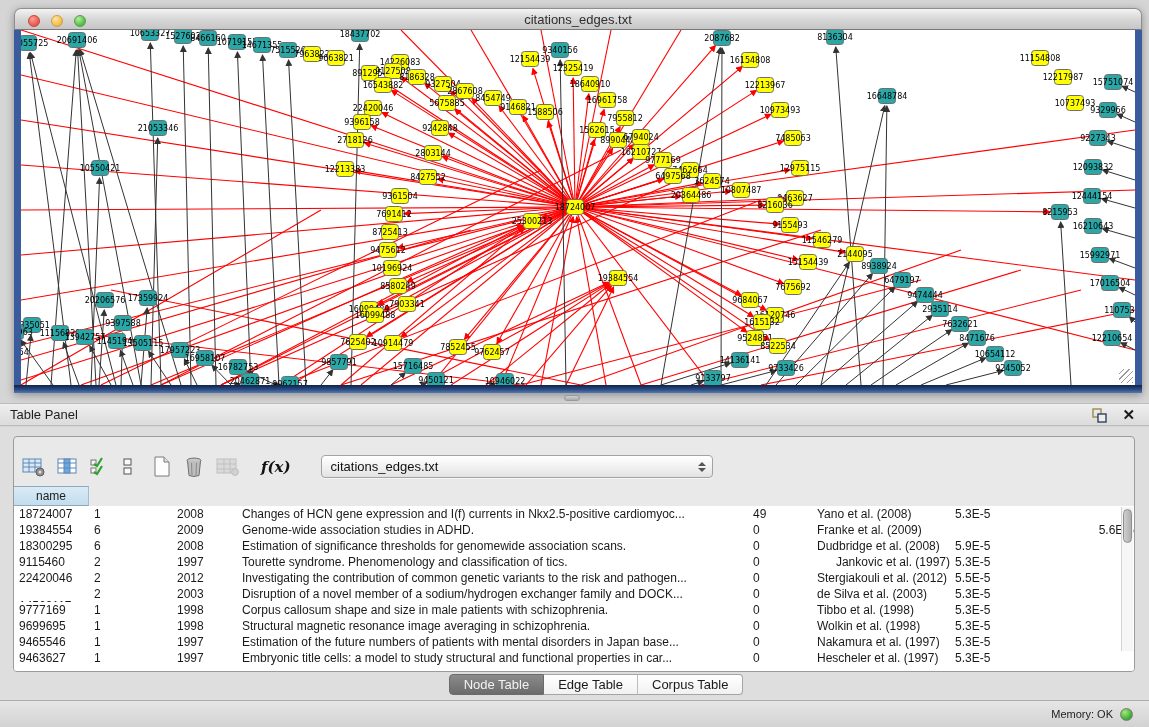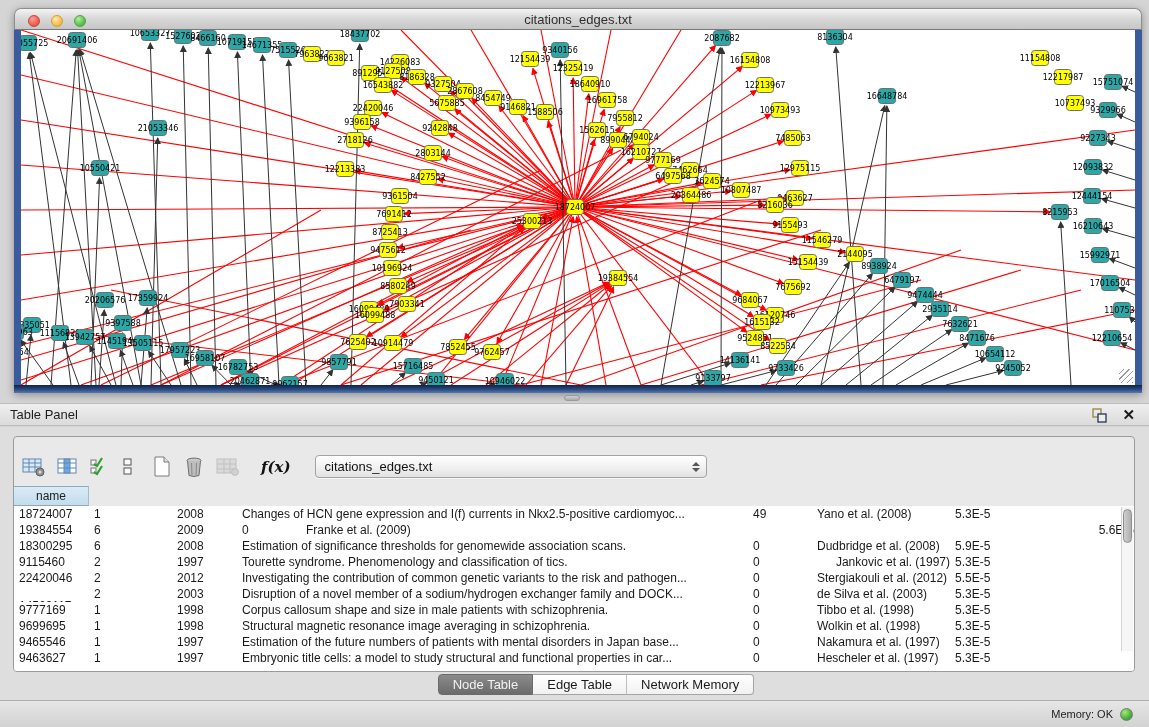--- a/index.html
+++ b/index.html
@@ -36,21 +36,21 @@
     background:linear-gradient(#EFEFEF,#DBDBDB);border-top:1px solid #BDBDBD;border-bottom:1px solid #BDBDBD;text-align:right;}
   .tp-title{position:absolute;left:10px;top:0;line-height:22px;font-size:13px;color:#1F1F1F;}
   .float-icon{position:absolute;right:42px;top:4px;width:15px;height:15px;cursor:pointer;}
   .close-icon{position:absolute;right:14px;top:2px;font-size:15px;font-weight:bold;color:#1A1A1A;cursor:pointer;}
   .tp-body{position:absolute;left:0;top:427px;width:1149px;height:273px;background:#DEDEDE;}
 
   .tp-container{position:absolute;left:13px;top:9px;width:1122px;height:236px;
     background:#E9E9E9;border:1px solid #9B9B9B;border-radius:4px;overflow:hidden;}
   .tp-toolbar{position:relative;height:49px;padding:10px 0 0 8px;display:flex;align-items:center;}
   .tbtn{height:26px;display:flex;align-items:center;justify-content:center;margin-right:11px;cursor:pointer;}
-  .fx-label{font-family:"DejaVu Serif",serif;font-style:italic;font-weight:bold;font-size:15px;color:#111;margin:0 24px 0 10px;}
+  .fx-label{font-family:"DejaVu Serif",serif;font-style:italic;font-weight:bold;font-size:15px;color:#111;margin:0 30px 0 10px;}
   .combo{width:392px;height:23px;border:1px solid #A3A3A3;border-radius:4px;
     background:linear-gradient(#FFFFFF,#EFEFEF 60%,#E2E2E2);display:flex;align-items:center;
     font-size:13px;color:#111;padding-left:9px;position:relative;box-shadow:0 1px 0 rgba(255,255,255,.6);}
   .combo .stepper{position:absolute;right:6px;top:0;bottom:0;display:flex;flex-direction:column;justify-content:center;gap:2px;}
   .combo .stepper i{display:block;width:0;height:0;border-left:4px solid transparent;border-right:4px solid transparent;}
   .combo .stepper i.up{border-bottom:4px solid #555;}
   .combo .stepper i.dn{border-top:4px solid #555;}
 
   .tbl{position:absolute;left:0;top:49px;right:0;bottom:0;}
   .tbl-head{display:flex;height:20px;flex-direction:column;}
@@ -894,20 +894,21 @@
             <div class="td" style="width: 65px; flex: 0 0 auto;">2008</div>
             <div class="td" style="width: 511px; flex: 0 0 auto;">Changes of HCN gene expression and I(f) currents in Nkx2.5-positive cardiomyoc...</div>
             <div class="td" style="width: 64px; flex: 0 0 auto;">49</div>
             <div class="td" style="width: 138px; flex: 0 0 auto;">Yano et al. (2008)</div>
             <div class="td" style="width: auto; flex: 1 1 0%;">5.3E-5</div>
           </div>
           <div class="tr">
             <div class="td" style="width: 75px; flex: 0 0 auto;">19384554</div>
             <div class="td" style="width: 83px; flex: 0 0 auto;">6</div>
             <div class="td" style="width: 65px; flex: 0 0 auto;">2009</div>
+            <div class="td" style="width: 511px; flex: 0 0 auto;">Genome-wide association studies in ADHD.</div>
             <div class="td" style="width: 64px; flex: 0 0 auto;">0</div>
             <div class="td" style="width: 138px; flex: 0 0 auto;">Franke et al. (2009)</div>
             <div class="td" style="width: auto; flex: 1 1 0%; text-align: right;">5.6E-5</div>
           </div>
           <div class="tr">
             <div class="td" style="width: 75px; flex: 0 0 auto;">18300295</div>
             <div class="td" style="width: 83px; flex: 0 0 auto;">6</div>
             <div class="td" style="width: 65px; flex: 0 0 auto;">2008</div>
             <div class="td" style="width: 511px; flex: 0 0 auto;">Estimation of significance thresholds for genomewide association scans.</div>
             <div class="td" style="width: 64px; flex: 0 0 auto;">0</div>
@@ -981,19 +982,19 @@
       <div class="vscroll">
           <div class="vthumb"></div>
         </div>
     </div>
   </div>
 </div>
 
 <div class="tabs">
   <div class="seg active">Node Table</div>
   <div class="seg">Edge Table</div>
-  <div class="seg">Network Memory</div>
+  <div class="seg">Corpus Table</div>
 </div>
 
 <div class="statusbar">
   <span class="mem-label">Memory: OK</span>
   <span class="mem-dot"></span>
 </div>
 
 </body></html>

